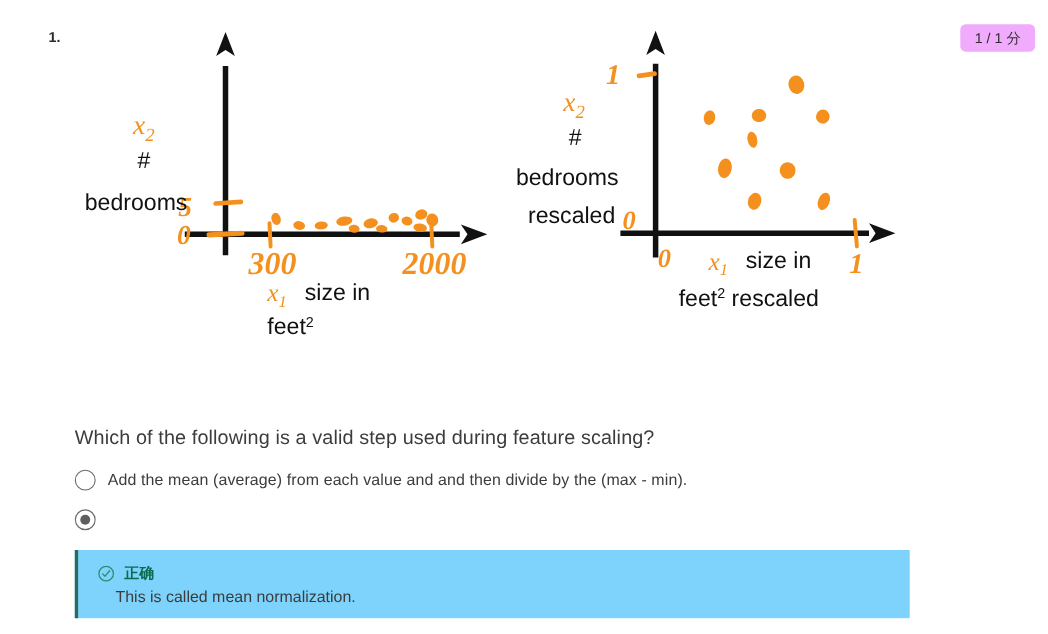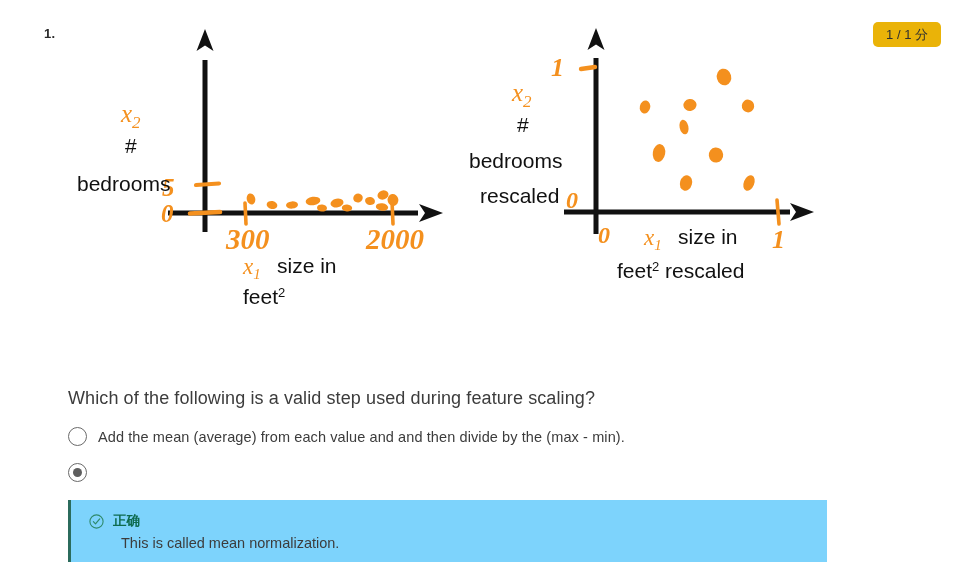--- a/index.html
+++ b/index.html
@@ -25,21 +25,21 @@
     font-weight: 700;
     color: #2a2a2a;
     letter-spacing: .2px;
   }
 
   
   #score-badge {
     position: absolute;
     right: 12px;
     top: 22px;
-    background: #eab308;
+    background: #f0abfc;
     border-radius: 5px;
     padding: 6px 13px;
     font-size: 13px;
     color: #2f2f2f;
     line-height: 1;
     white-space: nowrap;
   }
 
   
   #figure-image {
@@ -123,21 +123,21 @@
     height: 15px;
     flex: 0 0 auto;
   }
   #feedback-title {
     font-size: 13.5px;
     font-weight: 700;
     color: #0e6b4f;
   }
   #feedback-body {
     margin-top: 5px;
-    margin-left: 32px;
+    margin-left: 16px;
     font-size: 14.5px;
     color: #3c3c3c;
   }
 </style>
 </head>
 <body>
 
 <div id="question-number">1.</div>
 
 <div id="score-badge">1 / 1 分</div>

